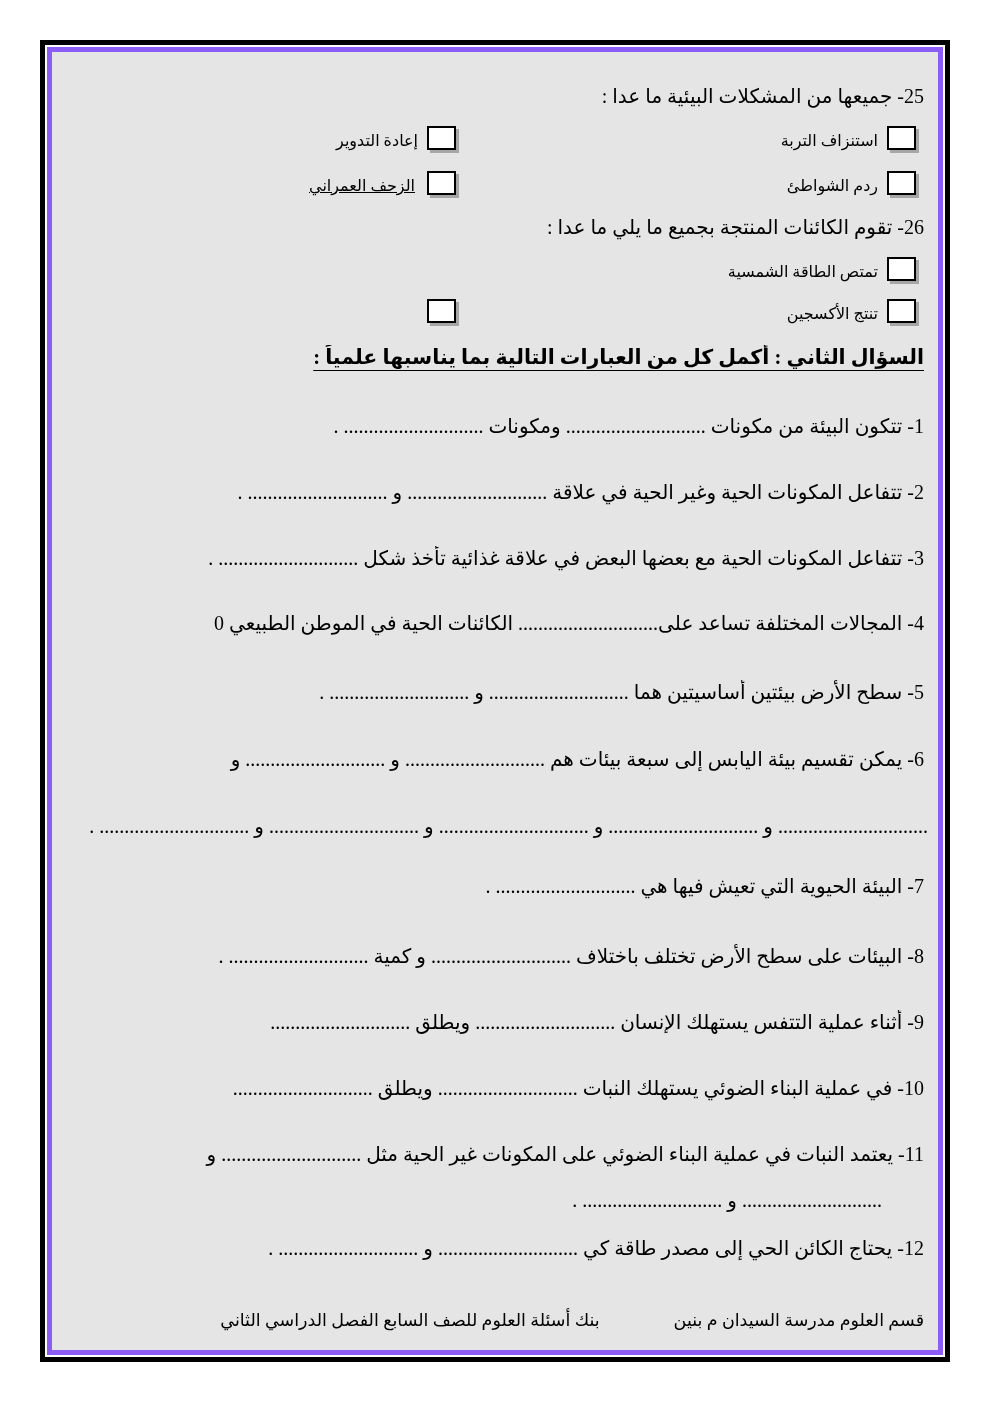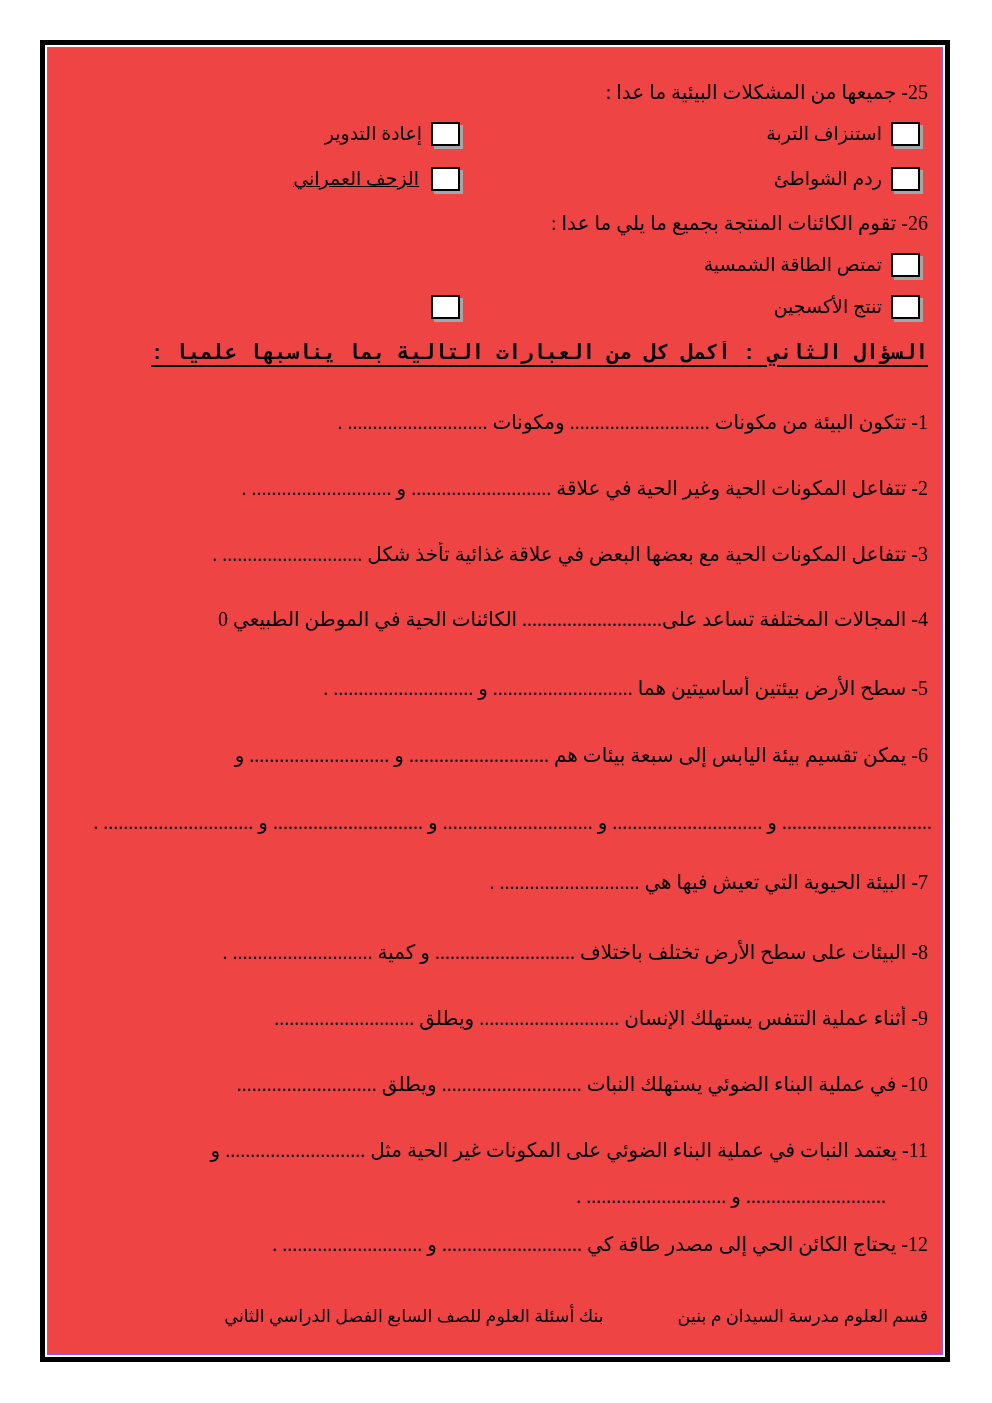--- a/index.html
+++ b/index.html
@@ -19,61 +19,60 @@
     left: 40px;
     top: 40px;
     right: 42px;
     bottom: 41px;
     border: 5px solid #000;
     padding: 2px;
     box-sizing: border-box;
     background: #fff;
   }
   .inner {
-    border: 1px solid #8b5cf6;
+    border: 5px solid #8b5cf6;
     width: 100%;
     height: 100%;
     box-sizing: border-box;
     position: relative;
-    background: #ef4444;
+    background: #e5e5e5;
   }
   .line {
     position: absolute;
     right: 14px;
     left: 6px;
     direction: rtl;
     text-align: right;
     font-size: 20px;
     line-height: 1.25;
     white-space: nowrap;
     overflow: hidden;
   }
   .cont-indent { right: 56px; }
   .cont-full  { right: 10px; letter-spacing: 0.5px; }
   .title-line {
     font-weight: bold;
     font-size: 20.5px;
     text-decoration: underline;
     text-underline-offset: 6px;
     text-decoration-thickness: 1.5px;
-    font-family: Liberation Mono, monospace;
   }
   .opt-row {
     position: absolute;
     right: 22px;
     left: 6px;
     direction: rtl;
     display: flex;
     align-items: center;
   }
   .opt-cell {
     display: flex;
-    align-items: flex-start;
+    align-items: flex-end;
     gap: 9px;
-    font-size: 19px;
+    font-size: 16px;
     white-space: nowrap;
   }
   .opt-cell.col-right { width: 460px; flex: none; }
   .opt-cell.tight { gap: 12px; text-decoration: underline; }
   .cb {
     width: 25px;
     height: 20px;
     border: 2px solid #000;
     background: #fff;
     box-shadow: 3px 3px 0 #a6a6a6;

